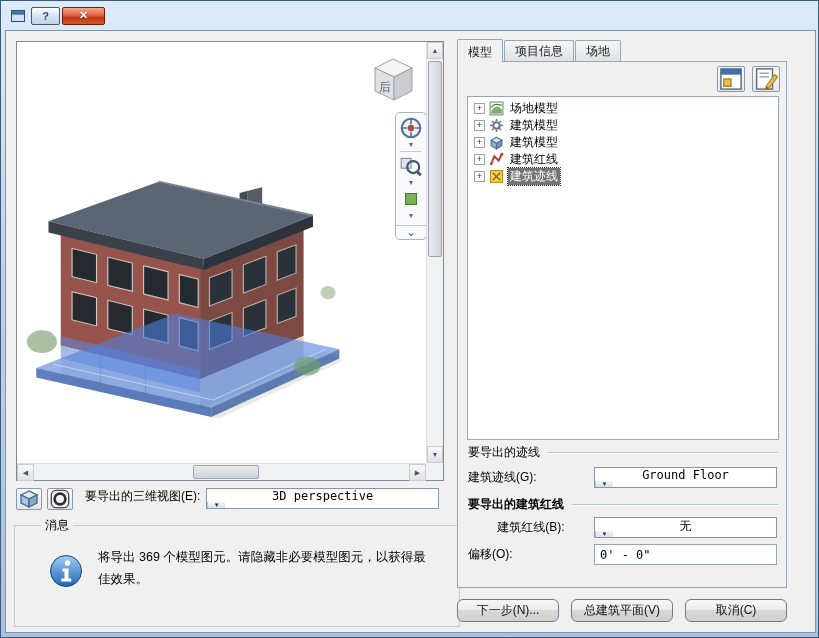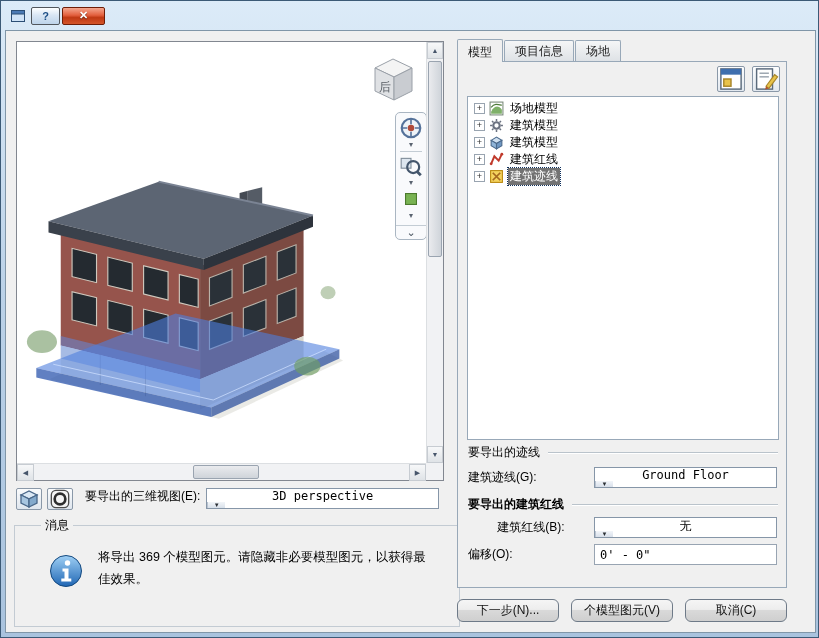--- a/index.html
+++ b/index.html
@@ -369,18 +369,18 @@
         </div>
       </div>
       <div class="field-row row-3">
         <span class="field-label">偏移(O):</span>
         <input class="text-input" value="0' - 0&quot;" style="">
       </div>
     </div>
 
     <div class="footer">
       <button class="btn">下一步(N)...</button>
-      <button class="btn">个模型图元(V)</button>
+      <button class="btn">总建筑平面(V)</button>
       <button class="btn">取消(C)</button>
     </div>
 
   </div>
 </div>
 
 </body></html>

